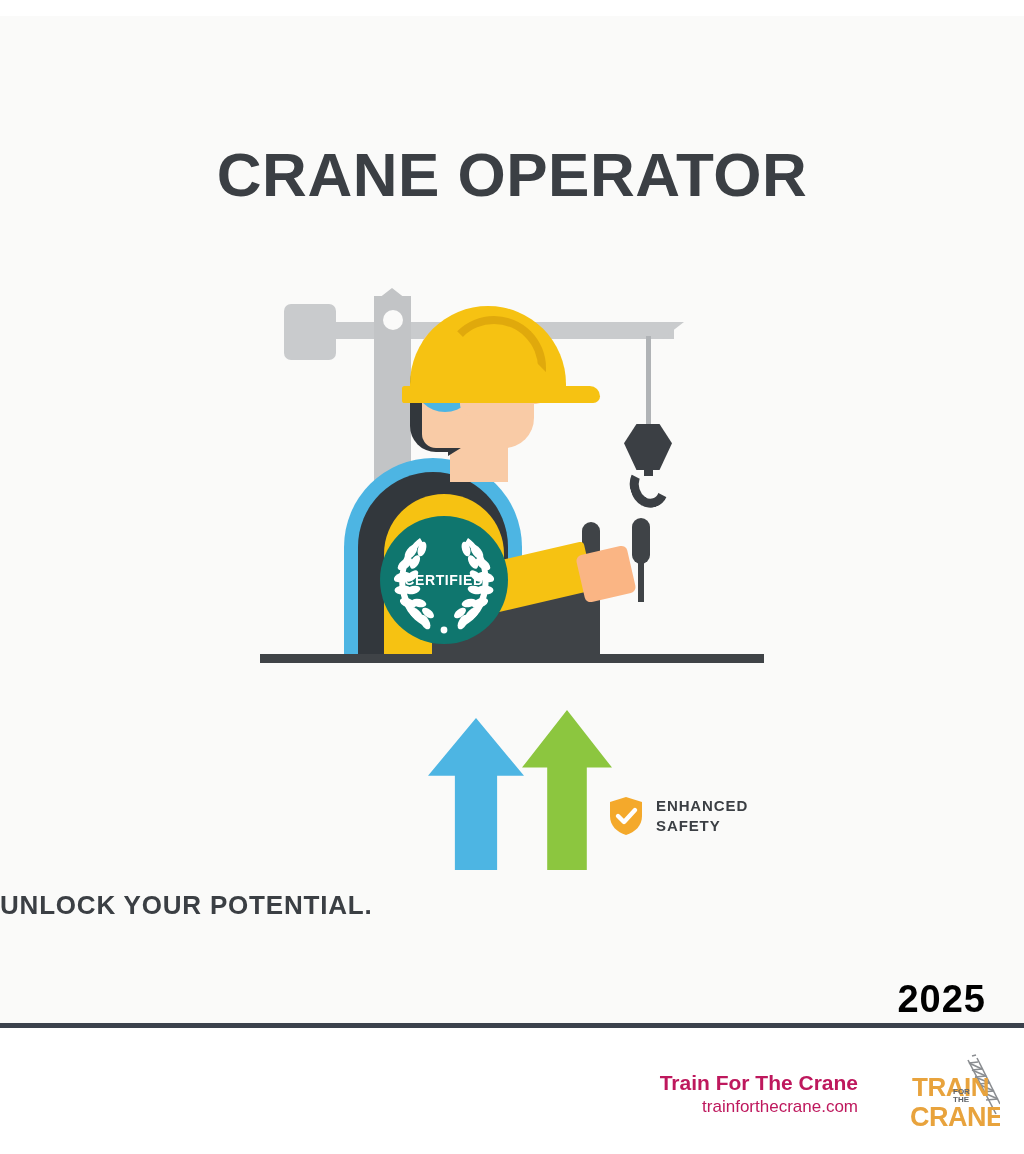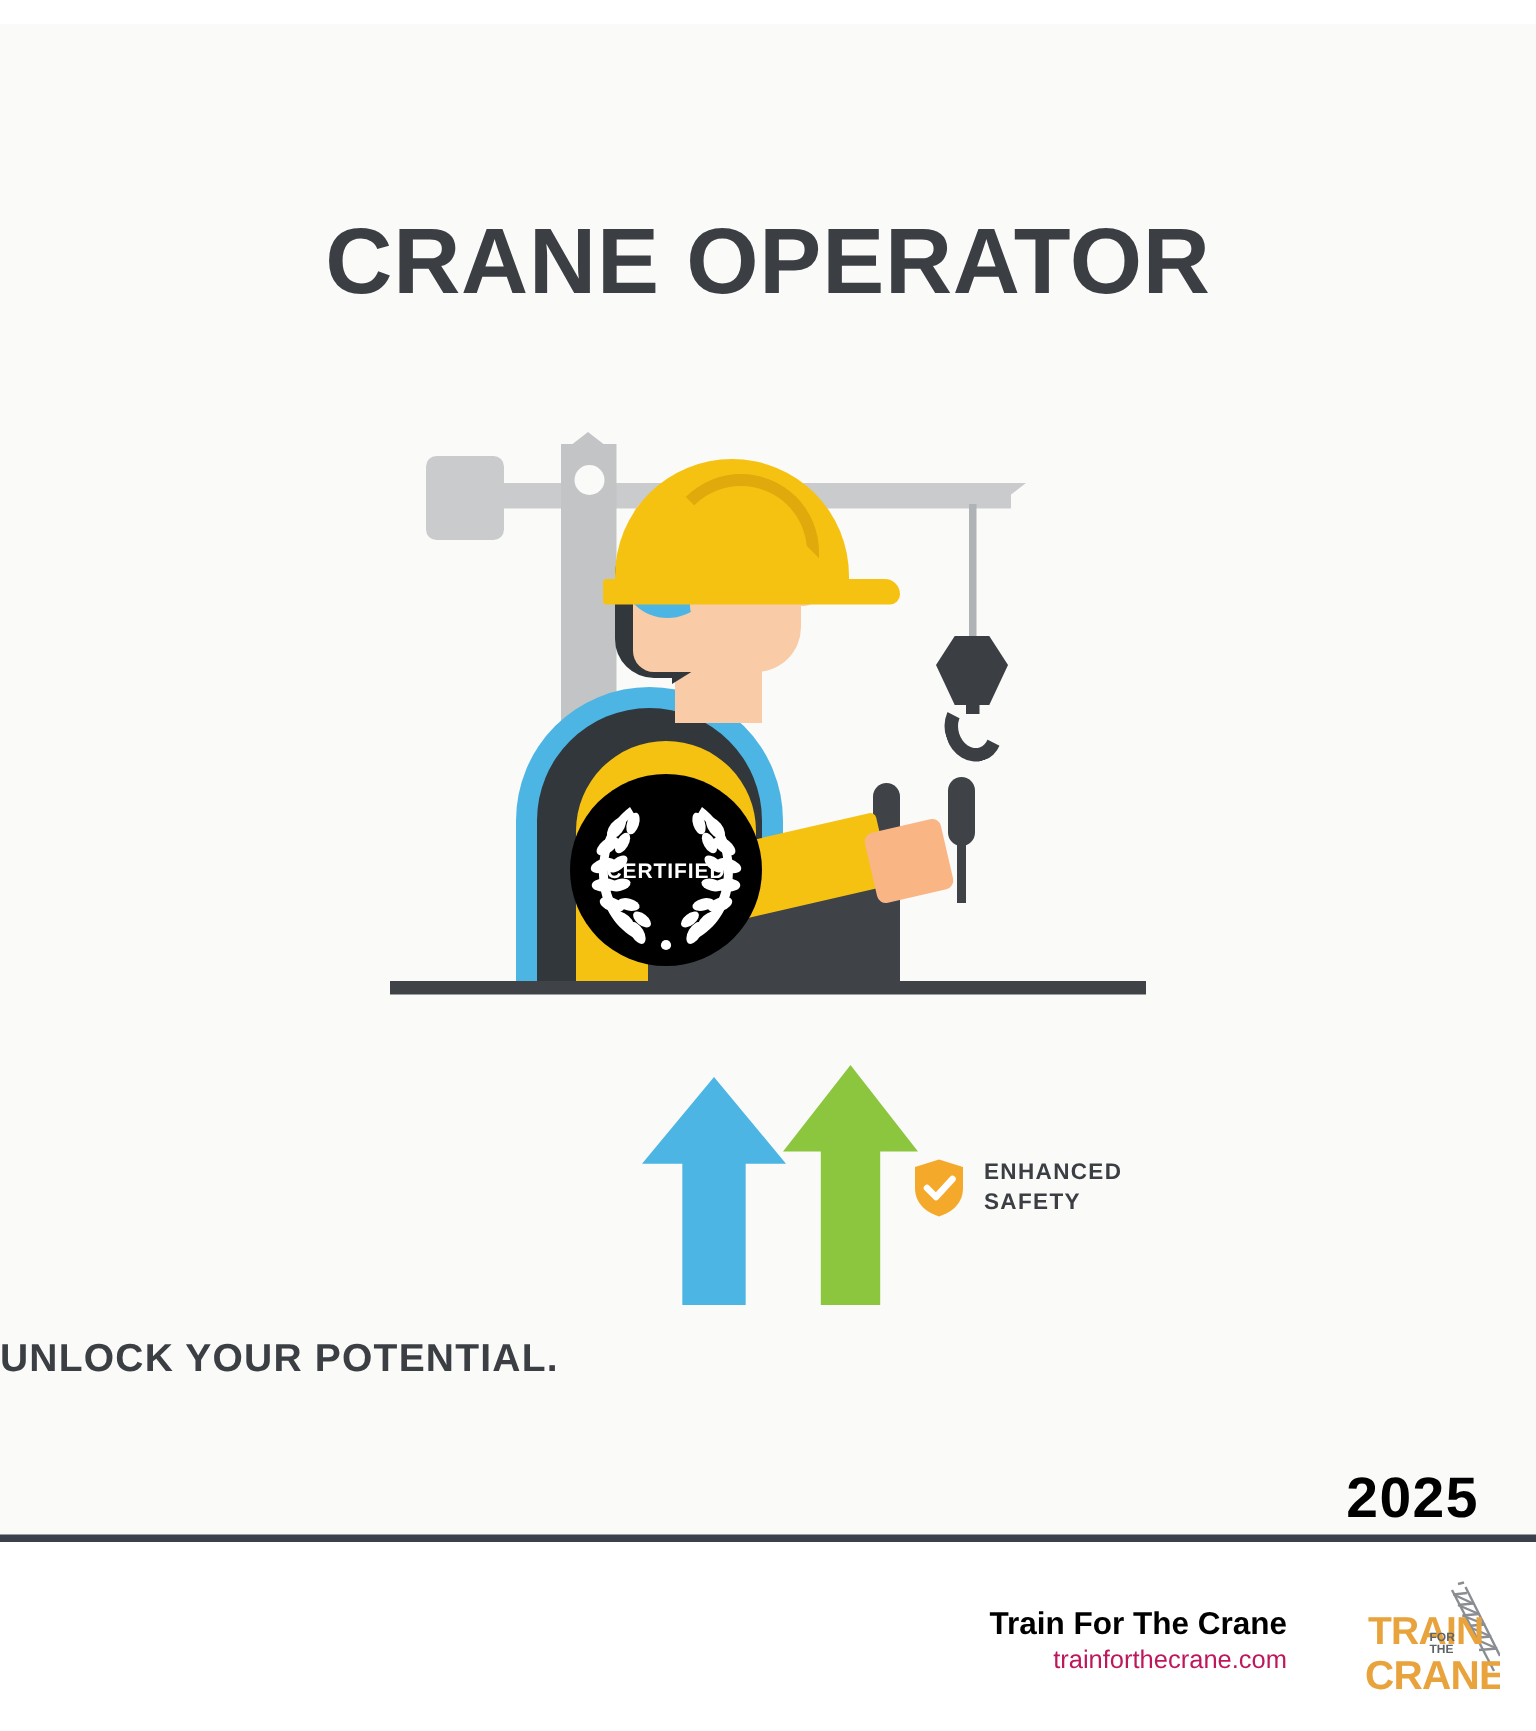--- a/index.html
+++ b/index.html
@@ -98,41 +98,41 @@
                  transform:rotate(-13deg); transform-origin:left center; border-radius:4px; }
   .hand        { left:318px; top:262px; width:52px; height:48px; background:#fab584;
                  transform:rotate(-13deg); border-radius:6px; }
   .lever-a     { left:320px; top:234px; width:18px; height:46px; background:#3f4347; border-radius:9px; }
   .lever-b     { left:370px; top:230px; width:18px; height:46px; background:#3f4347; border-radius:9px; }
   .lever-b-stem{ left:376px; top:262px; width:6px; height:52px; background:#3f4347; }
 
   
   .badge {
     position:absolute; left:118px; top:228px; width:128px; height:128px;
-    background:#000000; border-radius:50%;
+    background:#0f766e; border-radius:50%;
     display:flex; align-items:center; justify-content:center;
   }
   .badge-text {
     position:relative; z-index:3;
     color:#ffffff; font-size:14px; font-weight:bold; letter-spacing:0.6px;
   }
   .badge svg { position:absolute; left:0; top:0; width:128px; height:128px; }
 
   
   .arrows { position:absolute; left:0; top:690px; width:1024px; height:160px; }
   .arrow { position:absolute; }
   .arrow-blue  { left:428px; top:12px; width:96px; height:152px; background:#4db5e3;
                  clip-path:polygon(50% 0, 100% 38%, 72% 38%, 72% 100%, 28% 100%, 28% 38%, 0 38%); }
   .arrow-green { left:522px; top:4px;  width:90px; height:160px; background:#8cc63f;
                  clip-path:polygon(50% 0, 100% 36%, 72% 36%, 72% 100%, 28% 100%, 28% 36%, 0 36%); }
 
   
   .benefit { position:absolute; display:flex; align-items:center; gap:12px; }
   .benefit-left  { left:258px; top:798px; }
-  .benefit-right { left:608px; top:756px; }
+  .benefit-right { left:608px; top:780px; }
   .benefit-text {
     font-size:15px; font-weight:bold; color:#3b3f44;
     letter-spacing:0.9px; line-height:1.35; text-transform:uppercase;
     white-space:pre-line;
   }
   .ladder-icon { width:20px; height:38px; position:relative; }
   .shield-icon { width:36px; height:40px; position:relative; }
 
   
   .tagline {
@@ -147,21 +147,21 @@
   }
 
   
   .divider { position:absolute; left:0; top:1023px; width:1024px; height:5px; background:#3b414c; }
   .footer  { position:absolute; left:0; top:1028px; width:1024px; height:126px; background:#ffffff; }
   .footer-inner {
     position:absolute; right:24px; top:24px;
     display:flex; align-items:center; gap:18px;
   }
   .brand-text { text-align:right; }
-  .brand-name { font-size:21px; font-weight:bold; color:#000000; line-height:1.25; }
+  .brand-name { font-size:21px; font-weight:bold; color:#be185d; line-height:1.25; }
   .brand-url  { font-size:17px; color:#be185d; line-height:1.3; }
   .brand-logo { width:92px; height:84px; position:relative;margin-left:32px; }
 </style>
 </head>
 <body>
 
 <div id="poster">
 
   <div class="canvas">
 

